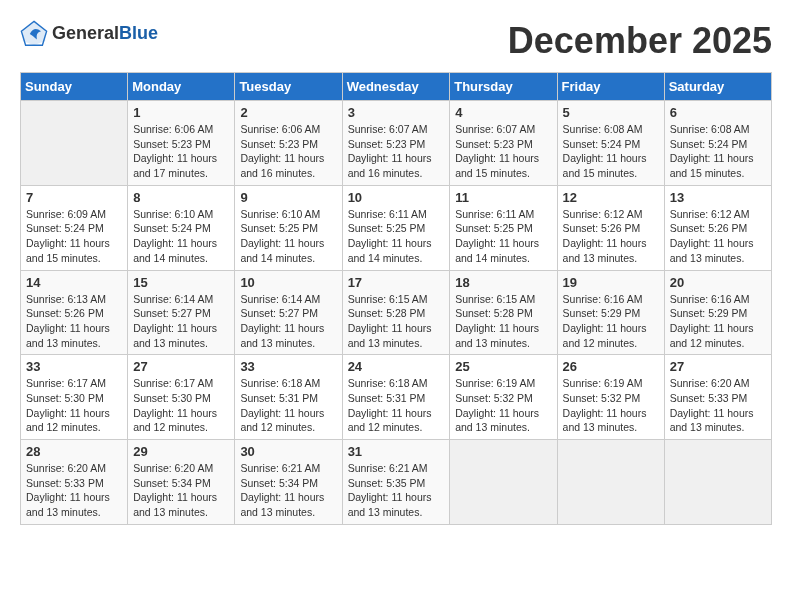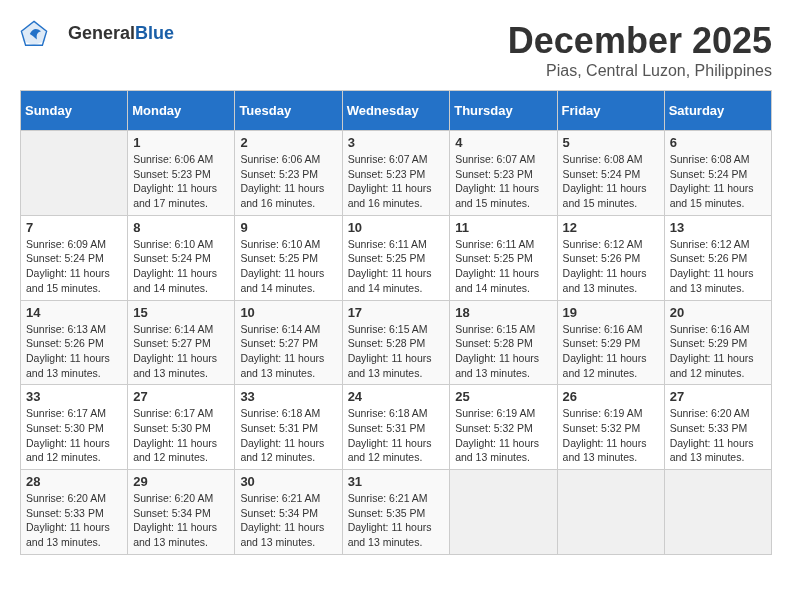--- a/index.html
+++ b/index.html
@@ -12,21 +12,21 @@
     }
     .header-area {
       display: flex;
       justify-content: space-between;
       align-items: flex-start;
       margin-bottom: 10px;
     }
     .logo {
       display: flex;
       align-items: center;
-      gap: 20px;
+      gap: 4px;
     }
     .logo-text-general {
       font-size: 18px;
       font-weight: bold;
       color: #333;
       line-height: 1.1;
     }
     .logo-text-blue {
       font-size: 18px;
       font-weight: bold;
@@ -50,21 +50,21 @@
       color: #555;
     }
     table {
       width: 100%;
       border-collapse: collapse;
       font-size: 11px;
     }
     thead tr th {
       background-color: #2472c8;
       color: #fff;
-      padding: 12px 4px;
+      padding: 6px 4px;
       text-align: left;
       font-size: 13px;
       font-weight: bold;
       border: 1px solid #ccc;
     }
     tbody tr td {
       border: 1px solid #ccc;
       vertical-align: top;
       padding: 4px 5px;
       width: 108px;
@@ -101,21 +101,20 @@
       <path d="M14,20 Q20,8 30,16 Q22,18 24,28 Q18,22 14,20Z" fill="#2472c8"></path>
     </svg>
     <div>
       <div>
         <span class="logo-text-general">General</span><span class="logo-text-blue">Blue</span>
       </div>
     </div>
   </div>
   <div class="title-area">
     <div class="month-title">December 2025</div>
-    <div class="location-title">Pias, Central Luzon, Philippines</div>
   </div>
 </div>
 
 <table>
   <thead>
     <tr>
     <th>Sunday</th>
         <th>Monday</th>
         <th>Tuesday</th>
         <th>Wednesday</th>

